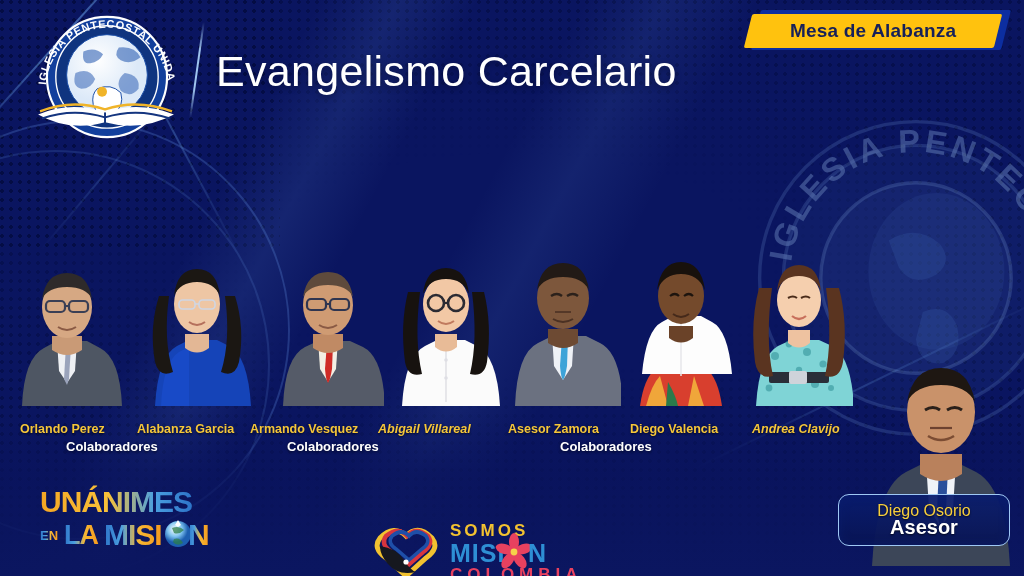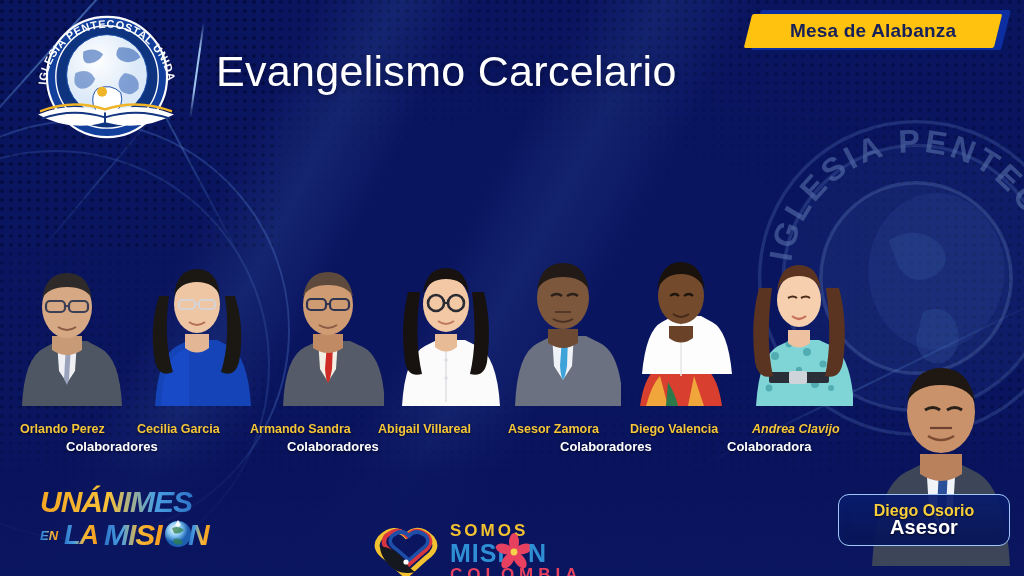--- a/index.html
+++ b/index.html
@@ -74,32 +74,32 @@
   .person .ph{ position:relative; width:100%; height:100%; }
 
   
   .names{ position:absolute; left:0; top:398px; width:1024px; height:48px;margin-top:24px; }
   .nm{ position:absolute; top:0; color:#f5c63a; font-weight:700; font-size:12.5px; white-space:nowrap;
        text-shadow:0 1px 2px rgba(0,0,0,.6); }
   .role{ position:absolute; top:17px; color:#ffffff; font-weight:700; font-size:13px; white-space:nowrap;
        text-shadow:0 1px 3px rgba(0,0,0,.55); }
 
   
-  .unanimes{ position:absolute; left:36px; top:482px; width:208px; height:70px;font-style:italic; }
+  .unanimes{ position:absolute; left:36px; top:482px; width:208px; height:70px; }
   .unanimes svg{ width:100%; height:100%; }
   .somos{ position:absolute; left:366px; top:484px; width:220px; height:68px;margin-top:32px; }
   .somos svg{ width:100%; height:100%; }
 
   
   .plate{ position:absolute; left:838px; top:494px; width:172px; height:52px;
     border:1.5px solid #9fc8f5; border-radius:11px;
     background:linear-gradient(180deg, rgba(9,28,110,.92) 0%, rgba(8,20,84,.95) 100%);
     display:flex; flex-direction:column; align-items:center; justify-content:center;
     box-shadow:0 0 10px rgba(10,30,110,.7) inset;}
-  .plate .pn{ color:#f7cf3c; font-weight:700; font-size:16px; line-height:17px; text-shadow:0 1px 2px rgba(0,0,0,.7);}
+  .plate .pn{ color:#f7cf3c; font-weight:400; font-size:16px; line-height:17px; text-shadow:0 1px 2px rgba(0,0,0,.7);}
   .plate .pr{ color:#ffffff; font-weight:700; font-size:20px; line-height:21px; margin-top:-2px; text-shadow:0 1px 2px rgba(0,0,0,.7);}
 </style>
 </head>
 <body>
 
 <div id="stage">
 
   <div class="dots"></div>
   <div class="dots2"></div>
   <div class="glow-sheet"></div>
@@ -310,31 +310,30 @@
         <path d="M81 74 q8 -5 15 0" stroke="#2a201a" stroke-width="3" fill="none"></path>
         <path d="M62 100 q13 8 26 0" stroke="#7b4c33" stroke-width="2.6" fill="none"></path>
         <path d="M64 92 h22" stroke="#6d4230" stroke-width="2.2"></path>
       </svg>
     </div>
 
   </div>
 
   <div class="names">
     <div class="nm" style="left:20px;">Orlando Perez</div>
-    <div class="nm" style="left:137px;">Cecilia Garcia</div>
-    <div class="nm" style="left:250px;">Armando Sandra</div>
-    <div class="nm" style="left:378px;">Abigail  Villareal</div>
+    <div class="nm" style="left:137px;">Alabanza Garcia</div>
+    <div class="nm" style="left:250px;">Armando Vesquez</div>
+    <div class="nm" style="left:378px;font-style:italic;">Abigail  Villareal</div>
     <div class="nm" style="left:508px;">Asesor Zamora</div>
     <div class="nm" style="left:630px;">Diego Valencia</div>
     <div class="nm" style="left:752px;font-style:italic;">Andrea Clavijo</div>
 
     <div class="role" style="left:66px;">Colaboradores</div>
     <div class="role" style="left:287px;">Colaboradores</div>
     <div class="role" style="left:560px;">Colaboradores</div>
-    <div class="role" style="left:727px;">Colaboradora</div>
   </div>
 
   <div class="unanimes">
     <svg viewBox="0 0 208 70">
       <defs>
         <linearGradient id="ug" x1="0" y1="0" x2="1" y2="0">
           <stop offset="0%" stop-color="#f5a623"></stop>
           <stop offset="45%" stop-color="#f7c13a"></stop>
           <stop offset="75%" stop-color="#4a9fe0"></stop>
           <stop offset="100%" stop-color="#2d74c9"></stop>

